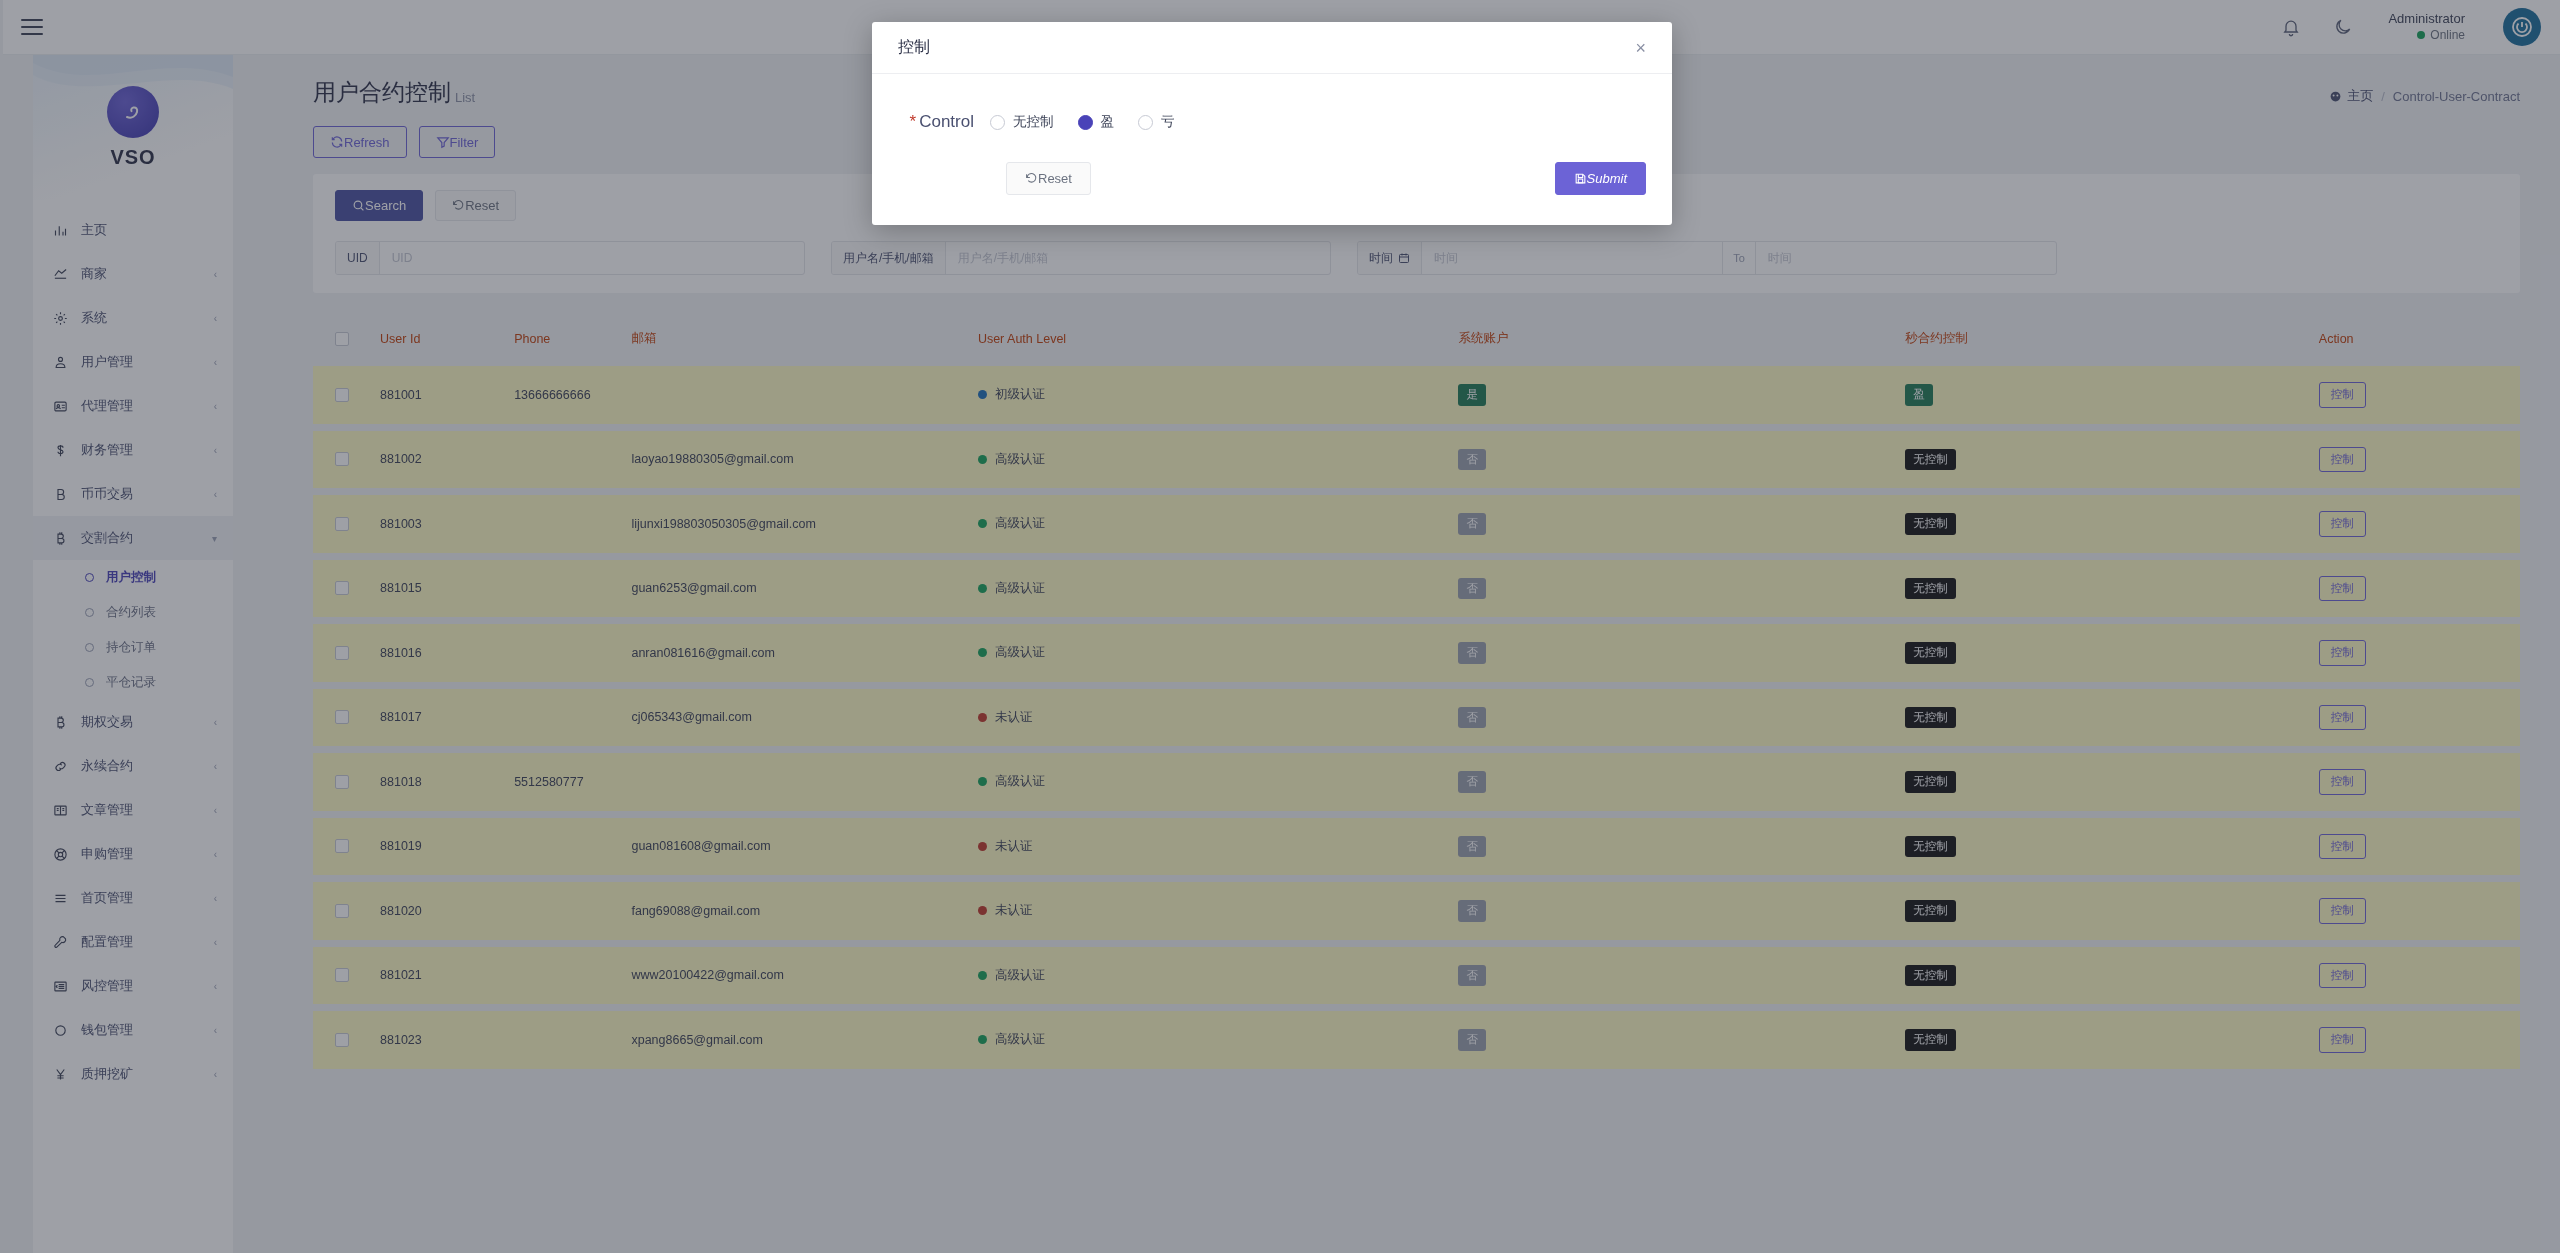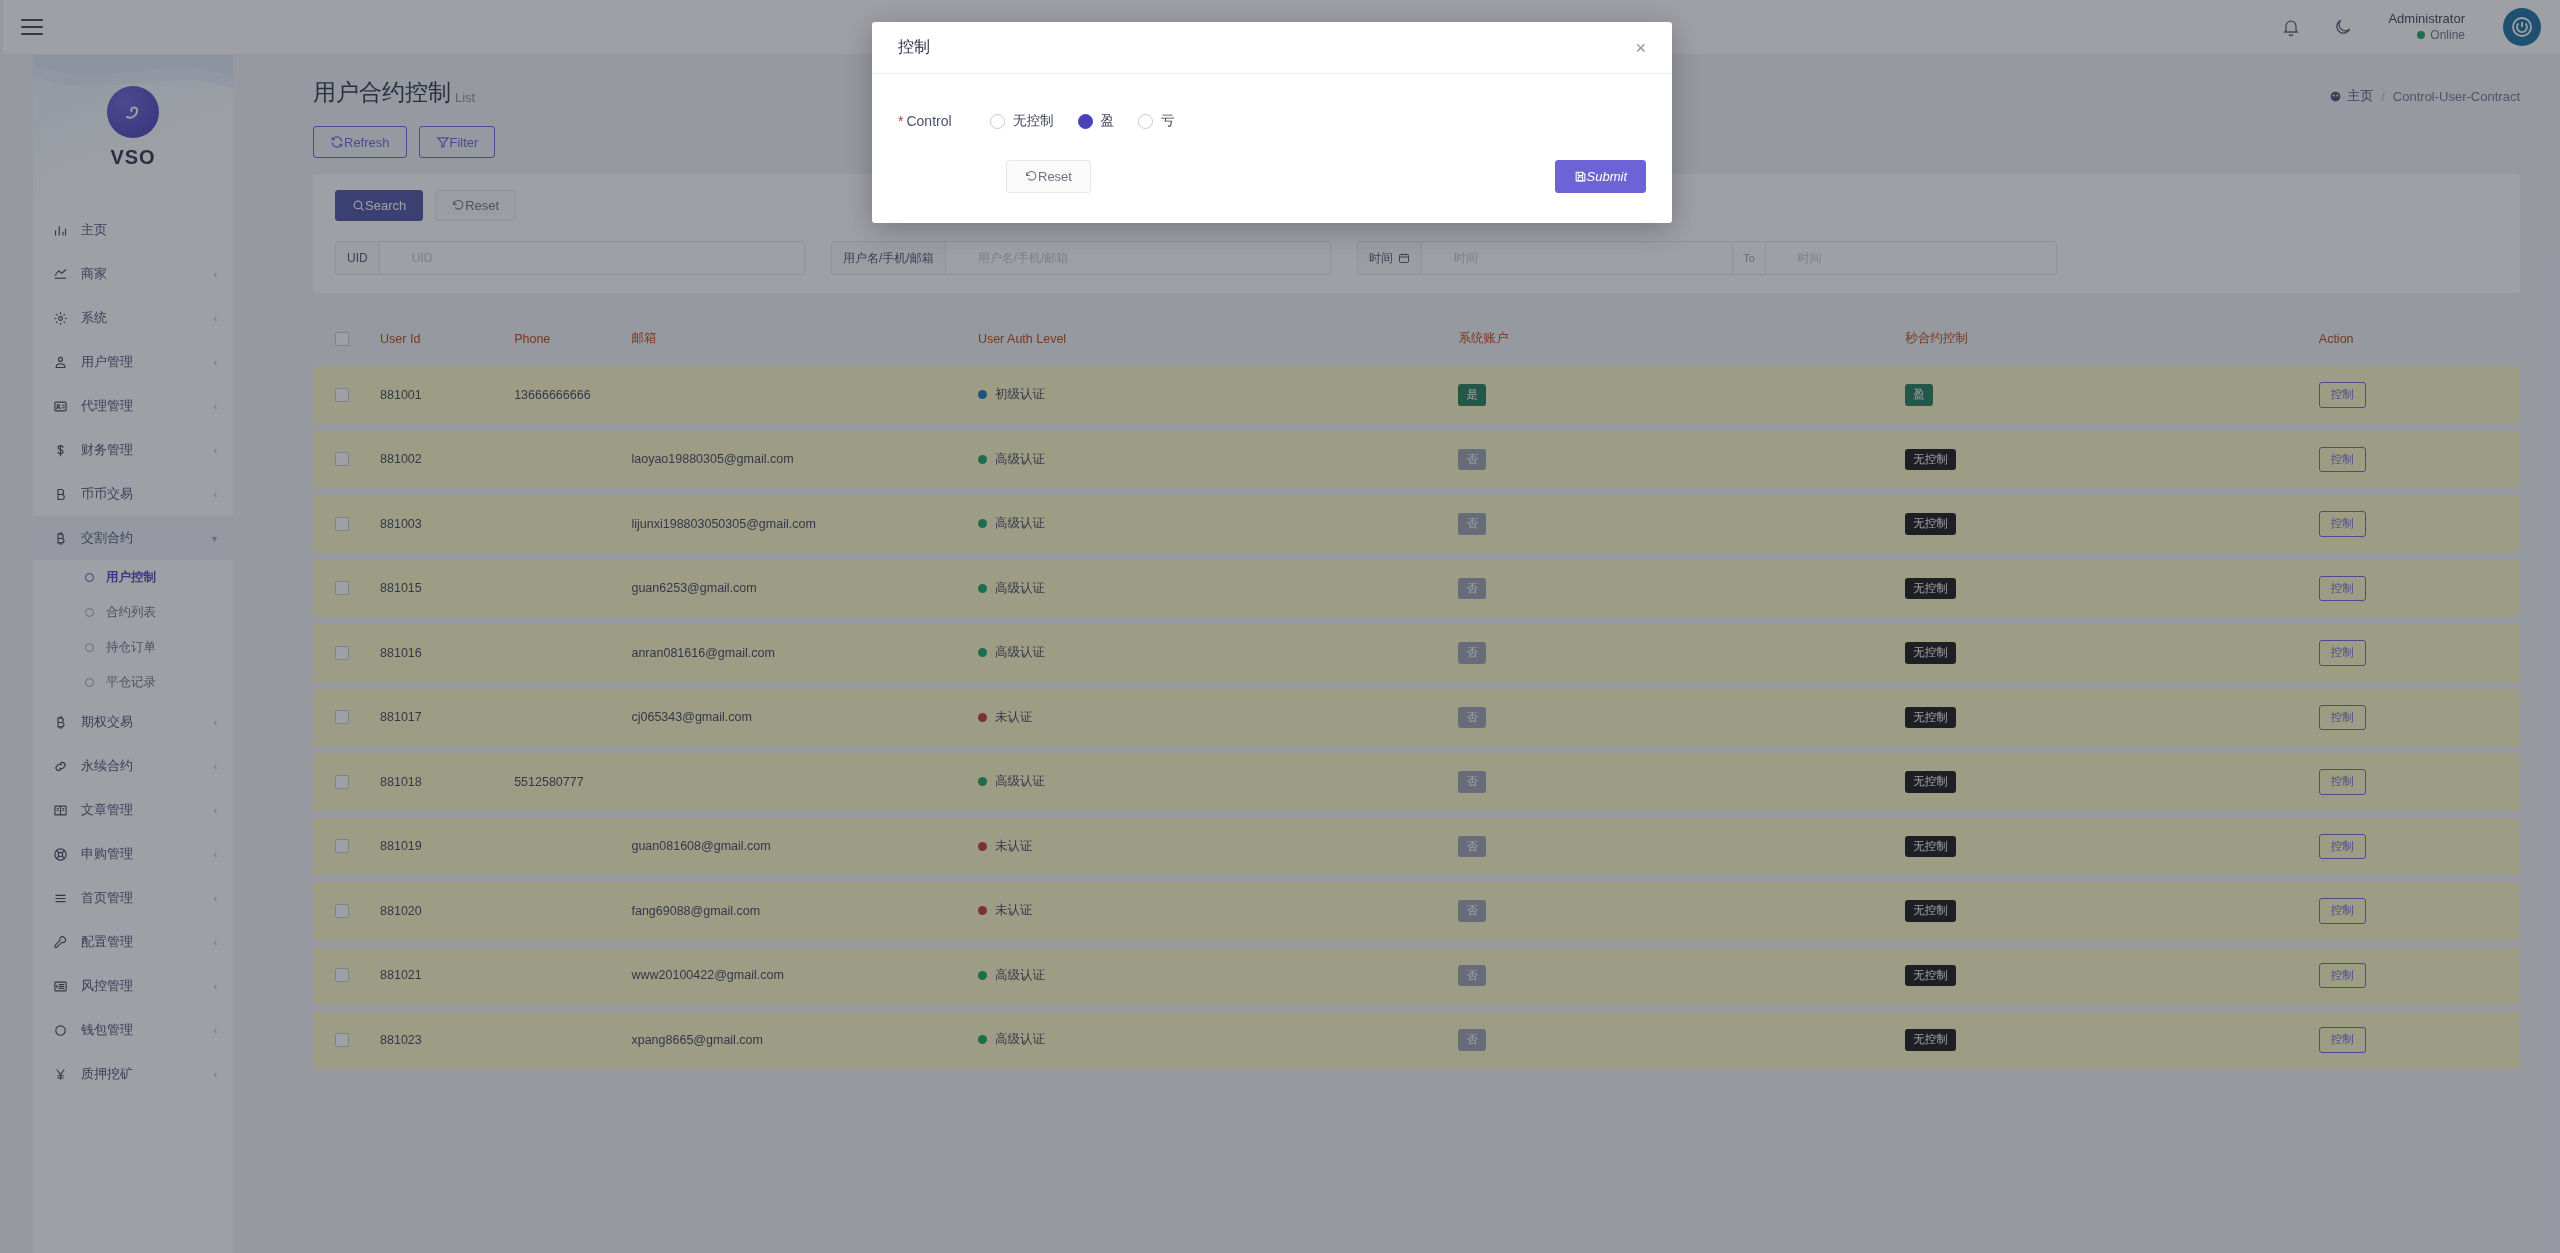--- a/index.html
+++ b/index.html
@@ -91,21 +91,21 @@
   }
   .btn-outline { border: 1px solid #6c63d6; color: #6c63d6; background: transparent; }
   .btn-primary { background: #4a50a0; color: #fff; border: 1px solid #4a50a0; }
   .btn-light { background: #fafafa; color: #6b7280; border: 1px solid #e5e7eb; }
 
   .panel { margin: 16px 40px 0 80px; background: #ffffff; border-radius: 3px; padding: 16px 22px 18px; }
   .panel-btns { display: flex; gap: 12px; }
   .filter-row { display: flex; gap: 26px; margin-top: 20px; }
   .field {
     display: flex; align-items: stretch; border: 1px solid #e3e5ea; border-radius: 3px;
-    height: 34px; background: #fff; overflow: hidden; gap: 20px;
+    height: 34px; background: #fff; overflow: hidden;
   }
   .field-label {
     display: flex; align-items: center; padding: 0 11px; font-size: 12px; color: #4a5070;
     background: #fafafa; border-right: 1px solid #e3e5ea; white-space: nowrap; gap: 5px;
   }
   .field-input { flex: 1; border: none; outline: none; padding: 0 12px; font-size: 12px;
     color: #3c4257; background: transparent; font-family: inherit;}
   .field-input::placeholder { color: #c3c6d1; }
   .f-uid { width: 470px; }
   .f-user { width: 500px; }
@@ -157,21 +157,21 @@
     box-shadow: 0 6px 28px rgba(0,0,0,.25);
   }
   .modal-head {
     height: 52px; display: flex; align-items: center; padding: 0 26px;
     border-bottom: 1px solid #edeef1;
   }
   .modal-title { font-size: 16px; color: #2c3047; }
   .modal-close { margin-left: auto; font-size: 18px; color: #8a90a4; cursor: pointer; line-height: 1; }
   .modal-body { padding: 38px 26px 0 26px; }
   .form-row { display: flex; align-items: center; }
-  .form-label { width: 92px; font-size: 14px; color: #4a5070; padding-right: 16px;}
+  .form-label { width: 92px; text-align: right; font-size: 17px; color: #4a5070; padding-right: 16px;}
   .req { color: #c0392b; margin-right: 3px; }
   .radios { display: flex; align-items: center; gap: 6px; }
   .radio-opt { display: flex; align-items: center; gap: 8px; cursor: pointer; font-size: 13.5px;
     color: #3c4257; padding-right: 18px;}
   .radio-mark { width: 15px; height: 15px; border-radius: 50%; border: 1.5px solid #c7cad4; background: #fff; flex:none;}
   .radio-opt.checked .radio-mark { background: #4a43b8; border-color: #4a43b8; }
   .modal-foot { display: flex; align-items: center; padding: 30px 26px 30px 26px; }
   .modal-foot .left { margin-left: 108px; }
   .modal-foot .right { margin-left: auto; }
   .btn-modal { font-size: 13px; padding: 9px 18px; }

